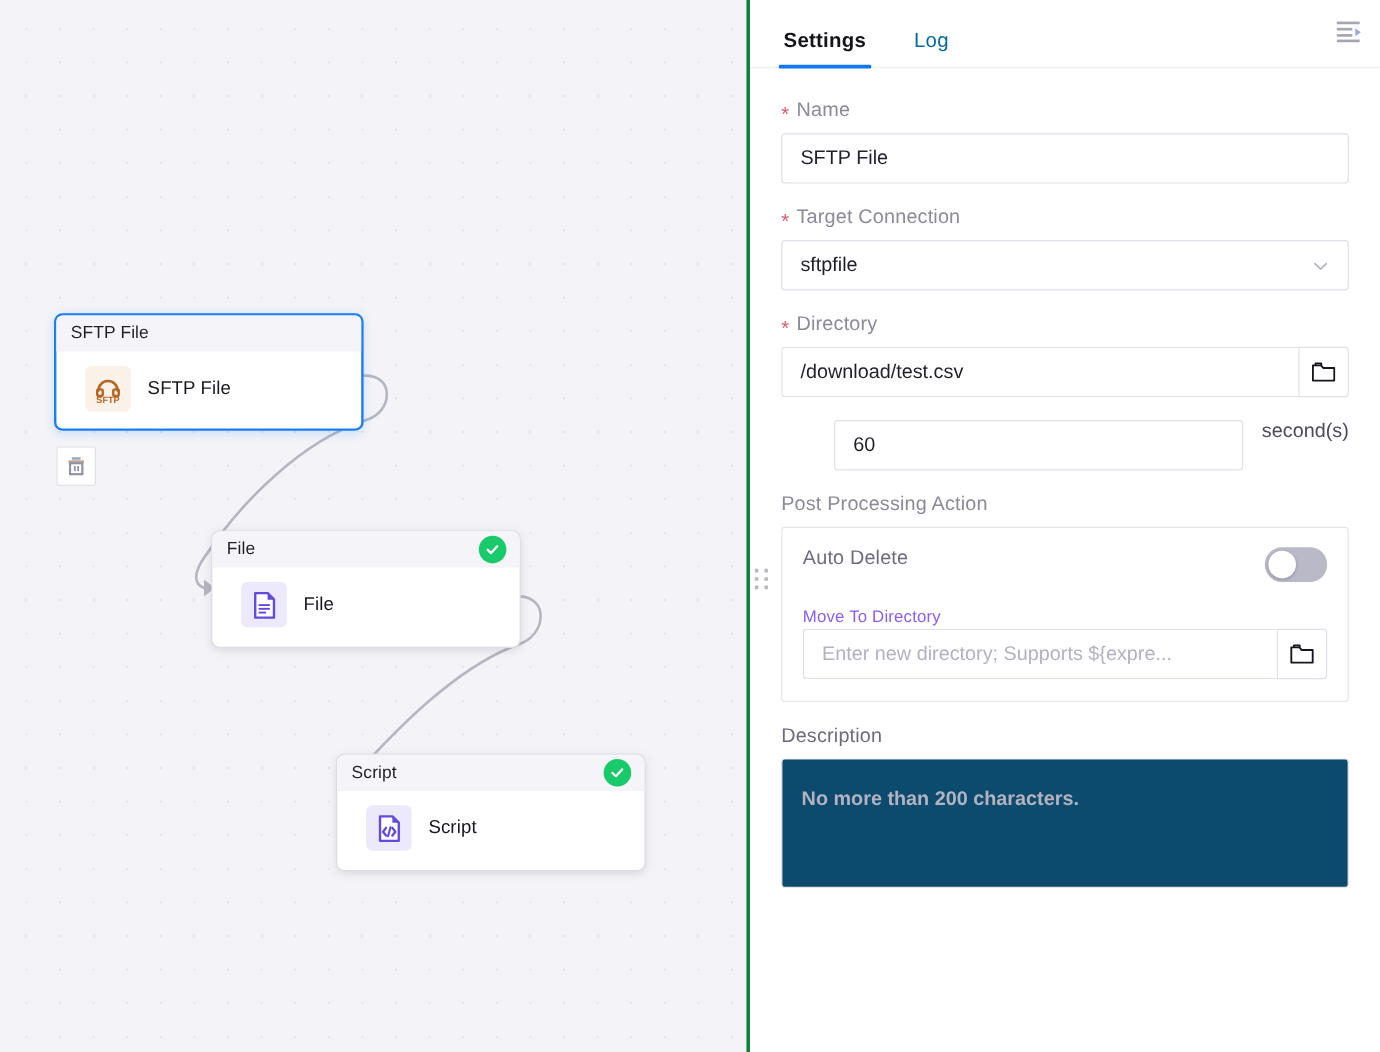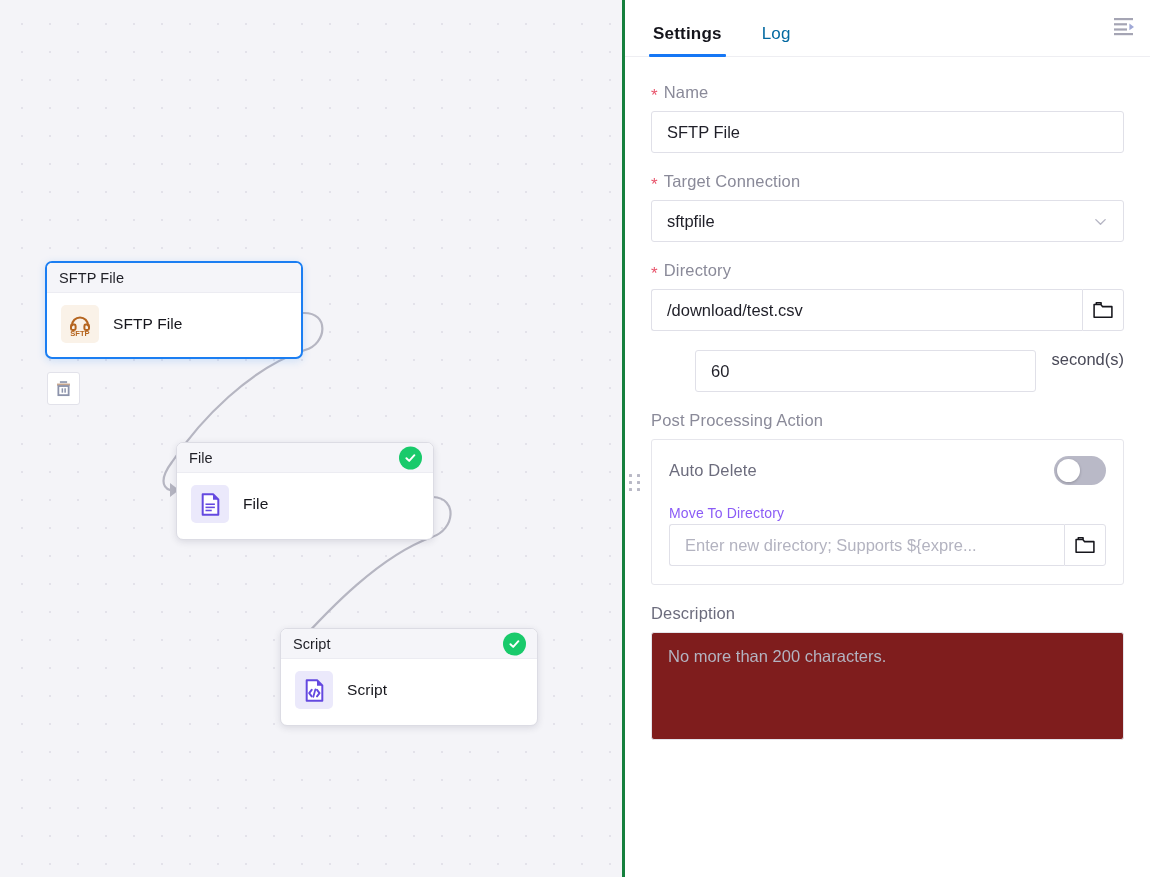--- a/index.html
+++ b/index.html
@@ -40,21 +40,21 @@
     height: 30px;
     background: #f5f5f9;
     border-radius: 6px 6px 0 0;
     display: flex; align-items: center;
     padding: 0 12px;
     position: relative;
     border-bottom: 1px solid #ececf2;
   }
   .node.selected .node-head { border-radius: 5px 5px 0 0; }
   .node-head-title { font-size: 14.5px; color: #1f1f26; letter-spacing: .1px; }
-  .node-body { display: flex; align-items: center; padding: 12px 14px; gap: 14px; }
+  .node-body { display: flex; align-items: center; padding: 12px 24px; gap: 14px; }
   .node-body-label { font-size: 15.5px; color: #17171d; letter-spacing: .1px; }
 
   .badge-ok {
     position: absolute; right: 11px; top: 50%; transform: translateY(-50%);
     width: 23px; height: 23px; border-radius: 50%;
     background: #19ca6b;
     display: flex; align-items: center; justify-content: center;
   }
   .badge-ok svg { display: block; }
 
@@ -152,38 +152,39 @@
     width: 19px; height: 19px; border-radius: 50%;
     background: #c5c5d2; color: #ffffff;
     font-size: 13px; line-height: 19px; text-align: center; font-weight: bold;
     cursor: pointer; flex: 0 0 auto;
   }
 
   .group-box {
     border: 1px solid #e6e6ec; border-radius: 3px;
     padding: 16px 17px 18px 17px;
   }
-  .group-row { display: flex; align-items: center; justify-content: space-between; }
+  .group-row { display: flex; align-items: flex-start; justify-content: space-between; }
   .group-label { font-size: 16.5px; color: #6c6c7d; letter-spacing: .15px; }
 
   .toggle {
     width: 52px; height: 29px; border-radius: 15px;
     background: #b9b9c7; position: relative; cursor: pointer; flex: 0 0 auto;
   }
   .toggle .knob {
     position: absolute; left: 3px; top: 3px; width: 23px; height: 23px;
     border-radius: 50%; background: #ffffff; box-shadow: 0 1px 3px rgba(0,0,0,.22);
   }
   .sub-label { font-size: 14px; color: #8b5cf6; margin: 20px 0 3px 0; letter-spacing: .15px; }
 
   .textarea {
     width: 100%; height: 108px;
-    border: 1px solid #e4e4ea; border-radius: 3px; background: #7f1d1d;
-    padding: 12px 16px; font-size: 16.5px; color: #b3b3c0;
+    border: 1px solid #e4e4ea; border-radius: 3px; background: #0c4a6e;
+    padding: 22px 16px; font-size: 16.5px; color: #b3b3c0;
     line-height: 1.4;
+    font-weight: bold;
   }
 </style>
 </head>
 <body>
 
 <div id="app">
 
   <div class="canvas">
 
     <svg class="edges" viewBox="0 0 622 877">

